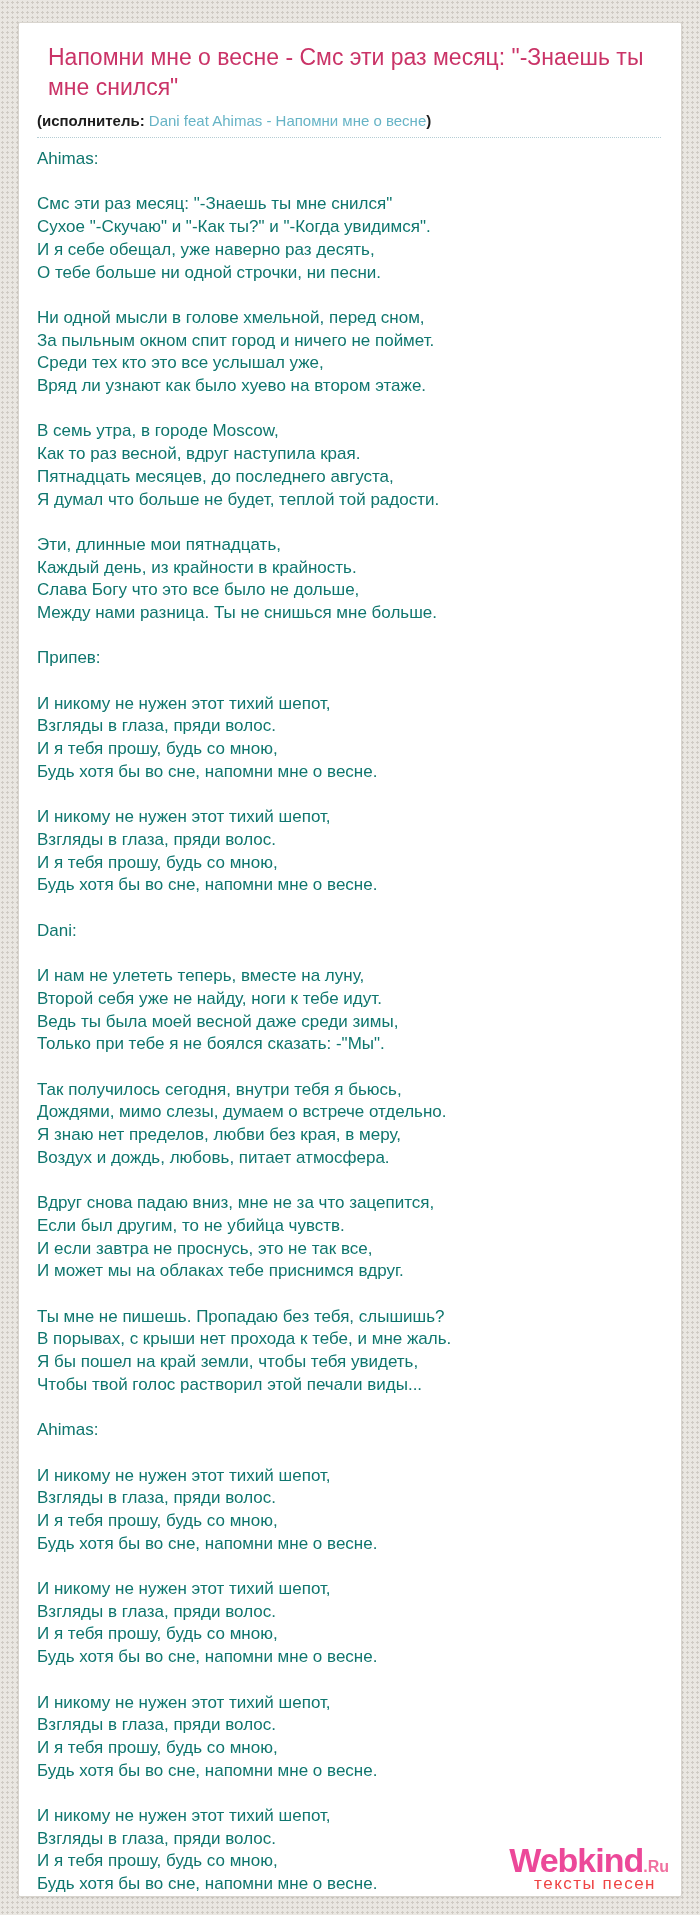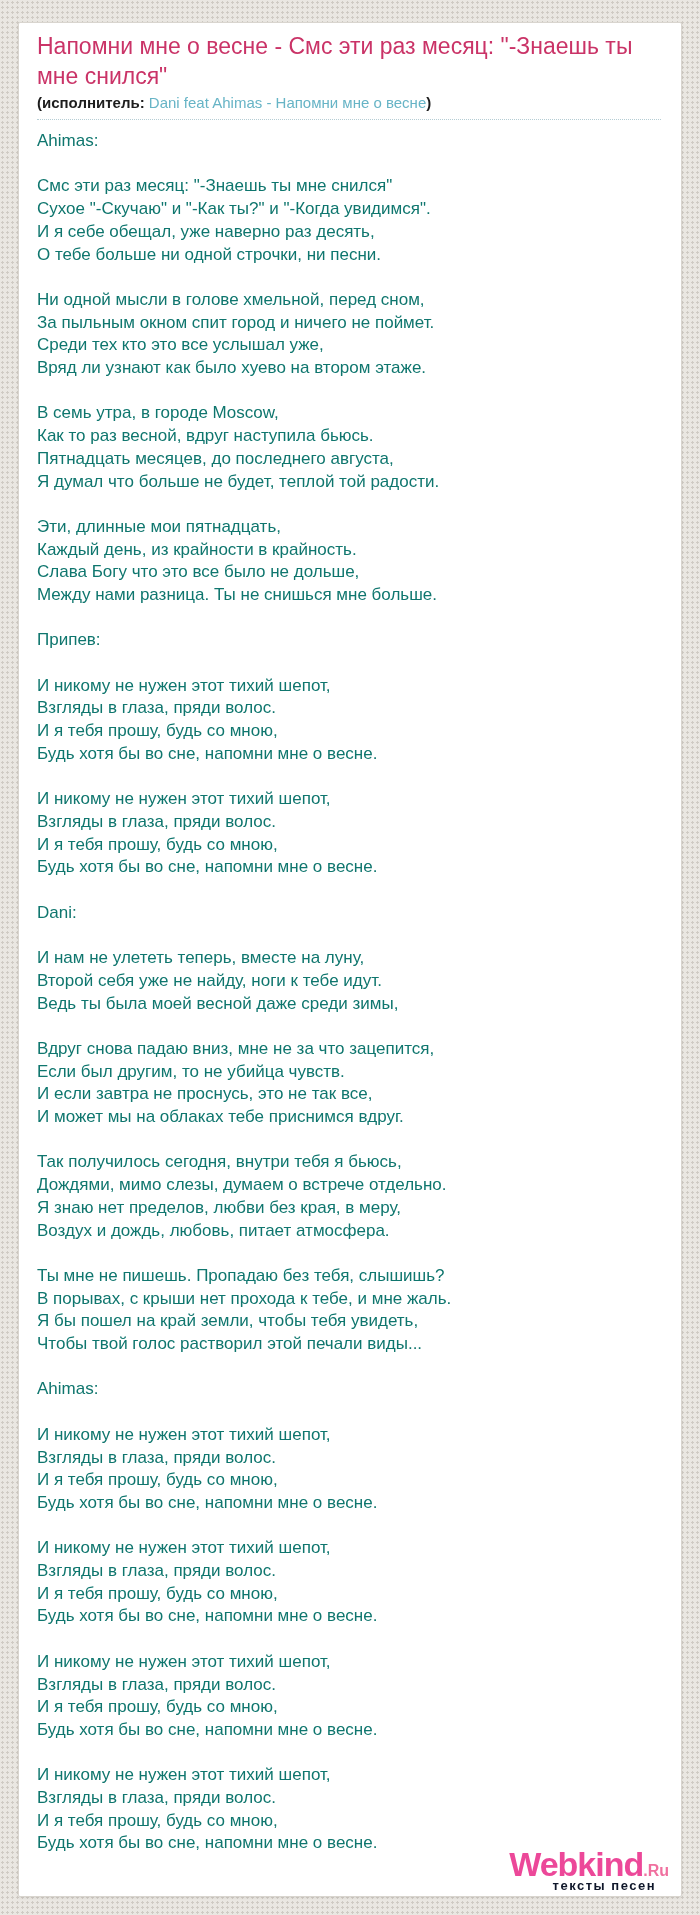--- a/index.html
+++ b/index.html
@@ -25,21 +25,21 @@
     box-sizing: border-box;
     background: #ffffff;
     border: 1px solid #d9d5cf;
     border-radius: 2px;
     box-shadow: 0 1px 3px rgba(0,0,0,0.07);
   }
   .card-inner {
     padding: 8px 20px 0 18px;
   }
   .title {
-    margin: 0;
+    margin: 11px;
     font-size: 23px;
     line-height: 30px;
     font-weight: 400;
     color: #ca3367;
   }
   .artist-line {
     margin-top: 4px;
     padding-bottom: 8px;
     border-bottom: 1px dotted #b5cdd4;
     font-size: 15px;
@@ -85,23 +85,23 @@
     font-size: 34px;
     font-weight: 700;
     letter-spacing: -1px;
   }
   .logo-tld {
     color: #f0709f;
     font-size: 16px;
     font-weight: 700;
   }
   .logo-sub {
-    color: #0f172a;
-    font-size: 13px;
-    font-weight: 700;
+    color: #ef4444;
+    font-size: 17px;
+    font-weight: 400;
     letter-spacing: 1.5px;
     margin-top: -2px;
     padding-right: 13px;
   }
 </style>
 </head>
 <body>
 
 <div class="content-card">
   <div class="card-inner">
@@ -124,21 +124,21 @@
           <div class="line">О тебе больше ни одной строчки, ни песни.</div>
         </div>
         <div class="stanza">
           <div class="line">Ни одной мысли в голове хмельной, перед сном,</div>
           <div class="line">За пыльным окном спит город и ничего не поймет.</div>
           <div class="line">Среди тех кто это все услышал уже,</div>
           <div class="line">Вряд ли узнают как было хуево на втором этаже.</div>
         </div>
         <div class="stanza">
           <div class="line">В семь утра, в городе Moscow,</div>
-          <div class="line">Как то раз весной, вдруг наступила бьюсь.</div>
+          <div class="line">Как то раз весной, вдруг наступила края.</div>
           <div class="line">Пятнадцать месяцев, до последнего августа,</div>
           <div class="line">Я думал что больше не будет, теплой той радости.</div>
         </div>
         <div class="stanza">
           <div class="line">Эти, длинные мои пятнадцать,</div>
           <div class="line">Каждый день, из крайности в крайность.</div>
           <div class="line">Слава Богу что это все было не дольше,</div>
           <div class="line">Между нами разница. Ты не снишься мне больше.</div>
         </div>
         <div class="stanza">
@@ -156,32 +156,33 @@
           <div class="line">И я тебя прошу, будь со мною,</div>
           <div class="line">Будь хотя бы во сне, напомни мне о весне.</div>
         </div>
         <div class="stanza">
           <div class="line">Dani:</div>
         </div>
         <div class="stanza">
           <div class="line">И нам не улететь теперь, вместе на луну,</div>
           <div class="line">Второй себя уже не найду, ноги к тебе идут.</div>
           <div class="line">Ведь ты была моей весной даже среди зимы,</div>
+          <div class="line">Только при тебе я не боялся сказать: -"Мы".</div>
+        </div>
+        <div class="stanza">
+          <div class="line">Так получилось сегодня, внутри тебя я бьюсь,</div>
+          <div class="line">Дождями, мимо слезы, думаем о встрече отдельно.</div>
+          <div class="line">Я знаю нет пределов, любви без края, в меру,</div>
+          <div class="line">Воздух и дождь, любовь, питает атмосфера.</div>
         </div>
         <div class="stanza">
           <div class="line">Вдруг снова падаю вниз, мне не за что зацепится,</div>
           <div class="line">Если был другим, то не убийца чувств.</div>
           <div class="line">И если завтра не проснусь, это не так все,</div>
           <div class="line">И может мы на облаках тебе приснимся вдруг.</div>
-        </div>
-        <div class="stanza">
-          <div class="line">Так получилось сегодня, внутри тебя я бьюсь,</div>
-          <div class="line">Дождями, мимо слезы, думаем о встрече отдельно.</div>
-          <div class="line">Я знаю нет пределов, любви без края, в меру,</div>
-          <div class="line">Воздух и дождь, любовь, питает атмосфера.</div>
         </div>
         <div class="stanza">
           <div class="line">Ты мне не пишешь. Пропадаю без тебя, слышишь?</div>
           <div class="line">В порывах, с крыши нет прохода к тебе, и мне жаль.</div>
           <div class="line">Я бы пошел на край земли, чтобы тебя увидеть,</div>
           <div class="line">Чтобы твой голос растворил этой печали виды...</div>
         </div>
         <div class="stanza">
           <div class="line">Ahimas:</div>
         </div>

